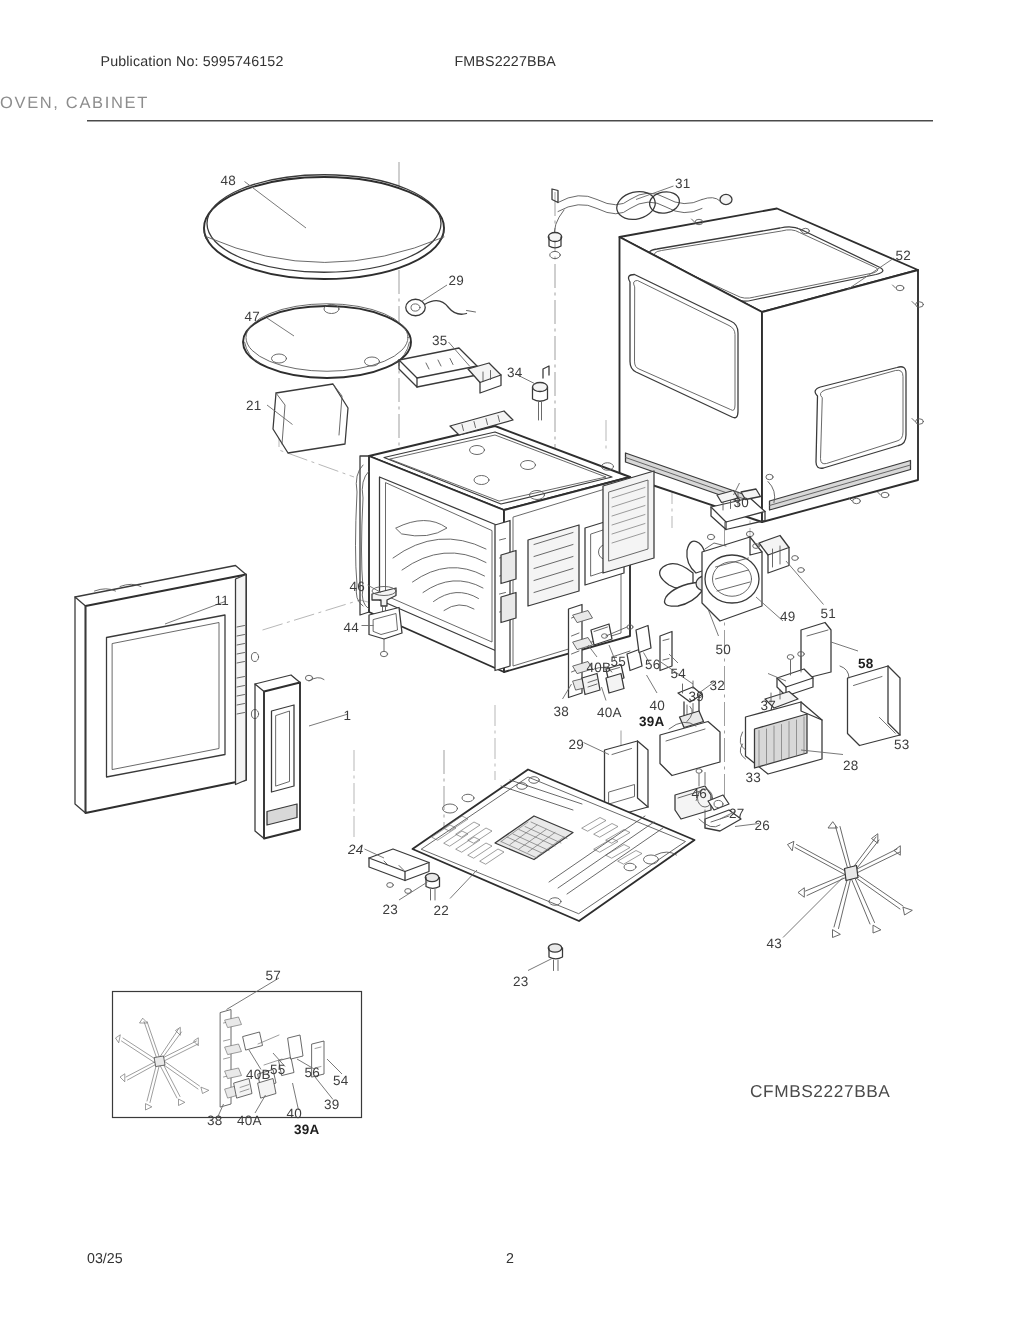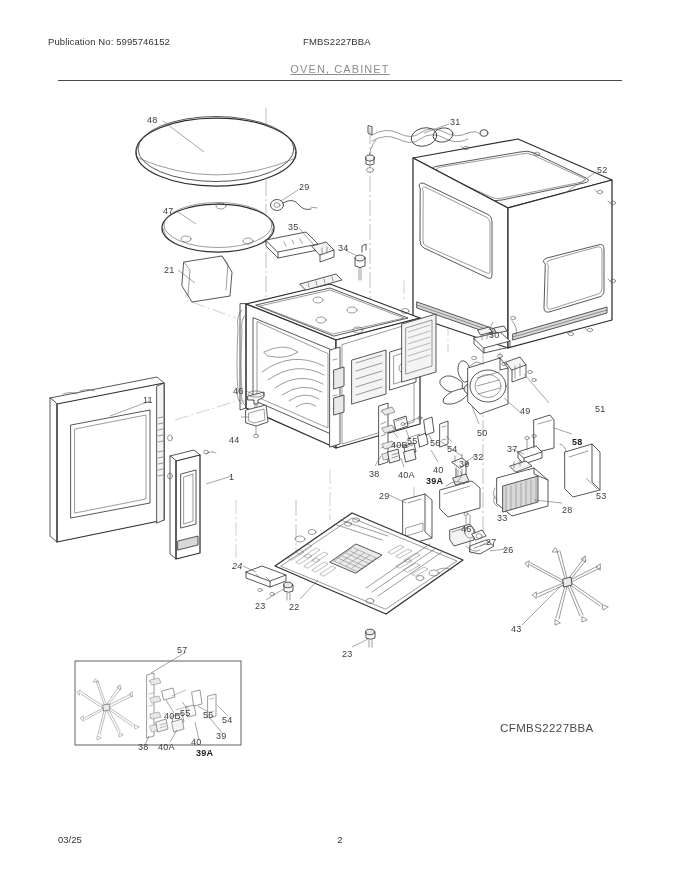--- a/index.html
+++ b/index.html
@@ -7,24 +7,24 @@
   body{
     width:680px;height:880px;position:relative;overflow:hidden;
     font-family:"Liberation Sans", sans-serif;
     color:#2b2b2b;
     -webkit-font-smoothing:antialiased;
   }
   .page{position:absolute;inset:0;background:#fff;}
 
   
   .hdr{position:absolute;left:0;right:0;top:36px;height:22px;}
-  .hdr-pub{position:absolute;left:48px;top:0;font-size:9.5px;color:#333;letter-spacing:.1px;white-space:nowrap;}
+  .hdr-pub{position:absolute;left:67px;top:0;font-size:9.5px;color:#333;letter-spacing:.1px;white-space:nowrap;}
   .hdr-model{position:absolute;left:303px;top:0;font-size:9.5px;color:#333;letter-spacing:.1px;white-space:nowrap;}
-  .hdr-title{position:absolute;left:0;right:0;top:63px;text-align:center;
-             font-size:11px;color:#8d8d8d;letter-spacing:1.1px;text-decoration:underline;}
+  .hdr-title{position:absolute;left:0;right:0;top:63px;
+             font-size:11px;color:#8d8d8d;letter-spacing:1.1px;}
   .hdr-rule{position:absolute;left:58px;right:58px;top:80px;height:1px;background:#4a4a4a;}
 
   
   .ftr-date{position:absolute;left:58px;top:834px;font-size:9.5px;color:#333;}
   .ftr-page{position:absolute;left:0;right:0;top:834px;text-align:center;font-size:9.5px;color:#333;}
   .ftr-model{position:absolute;left:500px;top:722px;font-size:11.5px;color:#4a4a4a;letter-spacing:.4px;}
 
   
   .canvas{position:absolute;left:0;top:0;width:680px;height:880px;}
   .canvas svg{display:block;width:680px;height:880px;}
@@ -601,35 +601,35 @@
       <div class="callout" style="left: 163px; top: 206px;">47</div>
       <div class="callout" style="left: 288px; top: 222px;">35</div>
       <div class="callout" style="left: 338px; top: 243px;">34</div>
       <div class="callout" style="left: 164px; top: 265px;">21</div>
       <div class="callout" style="left: 450px; top: 117px;">31</div>
       <div class="callout" style="left: 597px; top: 165px;">52</div>
       <div class="callout" style="left: 489px; top: 314px; margin-top: 16px;">30</div>
       <div class="callout" style="left: 143px; top: 395px;">11</div>
       <div class="callout" style="left: 229px; top: 472px;">1</div>
       <div class="callout" style="left: 233px; top: 386px;">46</div>
-      <div class="callout" style="left: 229px; top: 413px; margin-top: 22px;">44</div>
+      <div class="callout" style="left: 229px; top: 413px;">44</div>
       <div class="callout" style="left: 369px; top: 469px;">38</div>
       <div class="callout" style="left: 398px; top: 470px;">40A</div>
       <div class="callout bold" style="left: 426px; top: 476px;">39A</div>
       <div class="callout" style="left: 433px; top: 465px;">40</div>
       <div class="callout" style="left: 459px; top: 459px;">39</div>
       <div class="callout" style="left: 391px; top: 440px;">40B</div>
       <div class="callout" style="left: 407px; top: 436px;">55</div>
       <div class="callout" style="left: 430px; top: 438px;">56</div>
       <div class="callout" style="left: 447px; top: 444px;">54</div>
       <div class="callout" style="left: 477px; top: 428px;">50</div>
       <div class="callout" style="left: 520px; top: 406px;">49</div>
-      <div class="callout" style="left: 547px; top: 404px; margin-left: 48px;">51</div>
+      <div class="callout" style="left: 547px; top: 404px;">51</div>
       <div class="callout bold" style="left: 572px; top: 437px;">58</div>
-      <div class="callout" style="left: 507px; top: 444px;">37</div>
+      <div class="callout" style="left: 507px; top: 465px;">37</div>
       <div class="callout" style="left: 473px; top: 452px;">32</div>
       <div class="callout" style="left: 562px; top: 505px; text-align: right;">28</div>
       <div class="callout" style="left: 596px; top: 491px;">53</div>
       <div class="callout" style="left: 379px; top: 491px;">29</div>
       <div class="callout" style="left: 497px; top: 513px;">33</div>
       <div class="callout" style="left: 461px; top: 524px;">46</div>
       <div class="callout" style="left: 486px; top: 537px;">27</div>
       <div class="callout" style="left: 503px; top: 545px;">26</div>
       <div class="callout" style="left: 232px; top: 561px; font-style: italic;">24</div>
       <div class="callout" style="left: 255px; top: 601px;">23</div>

